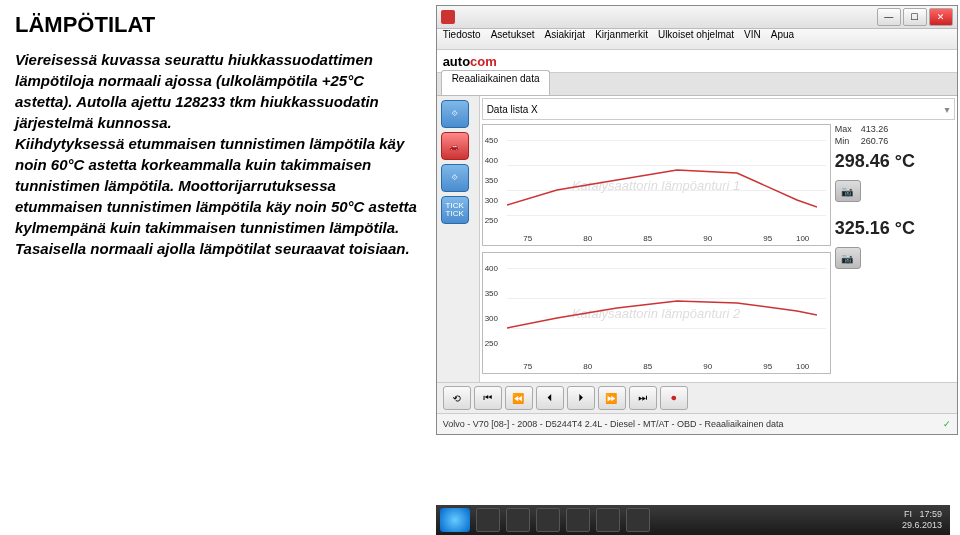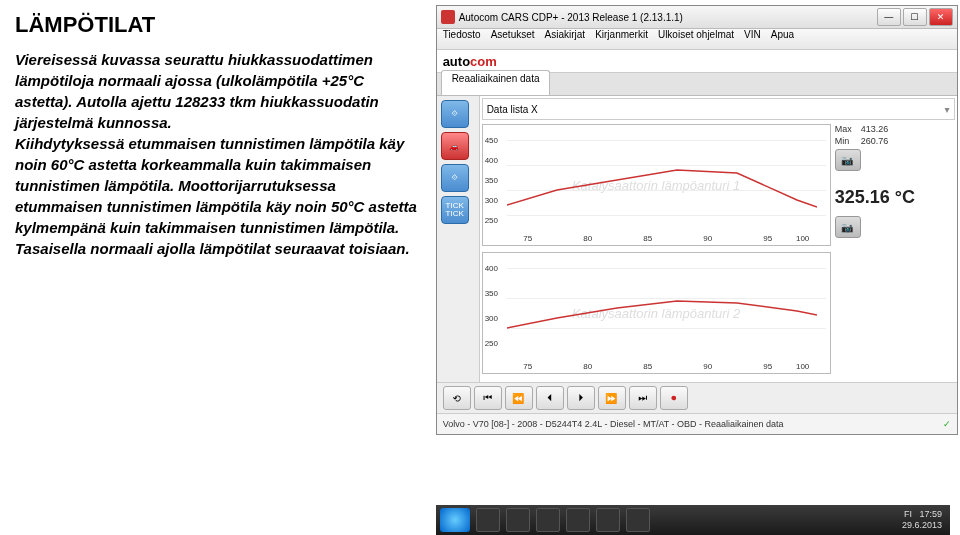--- a/index.html
+++ b/index.html
@@ -56,21 +56,20 @@
   <div class="left-col">
     <div class="title">LÄMPÖTILAT</div>
     <div class="para" style="white-space:pre-line">Viereisessä kuvassa seurattu hiukkassuodattimen lämpötiloja normaali ajossa (ulkolämpötila +25°C astetta). Autolla ajettu 128233 tkm hiukkassuodatin järjestelmä kunnossa.
 Kiihdytyksessä etummaisen tunnistimen lämpötila käy noin 60°C astetta korkeammalla kuin takimmaisen tunnistimen lämpötila. Moottorijarrutuksessa etummaisen tunnistimen lämpötila käy noin 50°C astetta kylmempänä kuin takimmaisen tunnistimen lämpötila. Tasaisella normaali ajolla lämpötilat seuraavat toisiaan.</div>
   </div>
 
   <div class="right-col">
     <div class="app-window">
       <div class="titlebar">
         <div class="ico"></div>
-        <span>Autocom CARS CDP+ - 2013 Release 1 (2.13.1.1)</span>
         <div class="winbtns">
           <div class="winbtn">—</div>
           <div class="winbtn">☐</div>
           <div class="winbtn close">✕</div>
         </div>
       </div>
       <div class="menubar">
         <span>Tiedosto</span>
         <span>Asetukset</span>
         <span>Asiakirjat</span>
@@ -139,20 +138,21 @@
                 <svg class="plotline" style="left:24px;top:10px" width="310" height="95">
                     <path d="M0,65 L50,55 L110,45 L170,38 L230,40 L290,48 L310,52"></path>
                   </svg>
               </div>
             </div>
             <div class="readouts">
               <div class="minmax">
                 <div><span class="lab">Max</span><span>413.26</span></div>
                 <div><span class="lab">Min</span><span>260.76</span></div>
               </div>
+              <div class="bigval">298.46 °C</div>
               <div class="camicon">📷</div>
               <div style="height:10px"></div>
               <div class="bigval">325.16 °C</div>
               <div class="camicon">📷</div>
             </div>
           </div>
         </div>
       </div>
       <div class="transport">
         <div class="tbtn">⟲</div>

